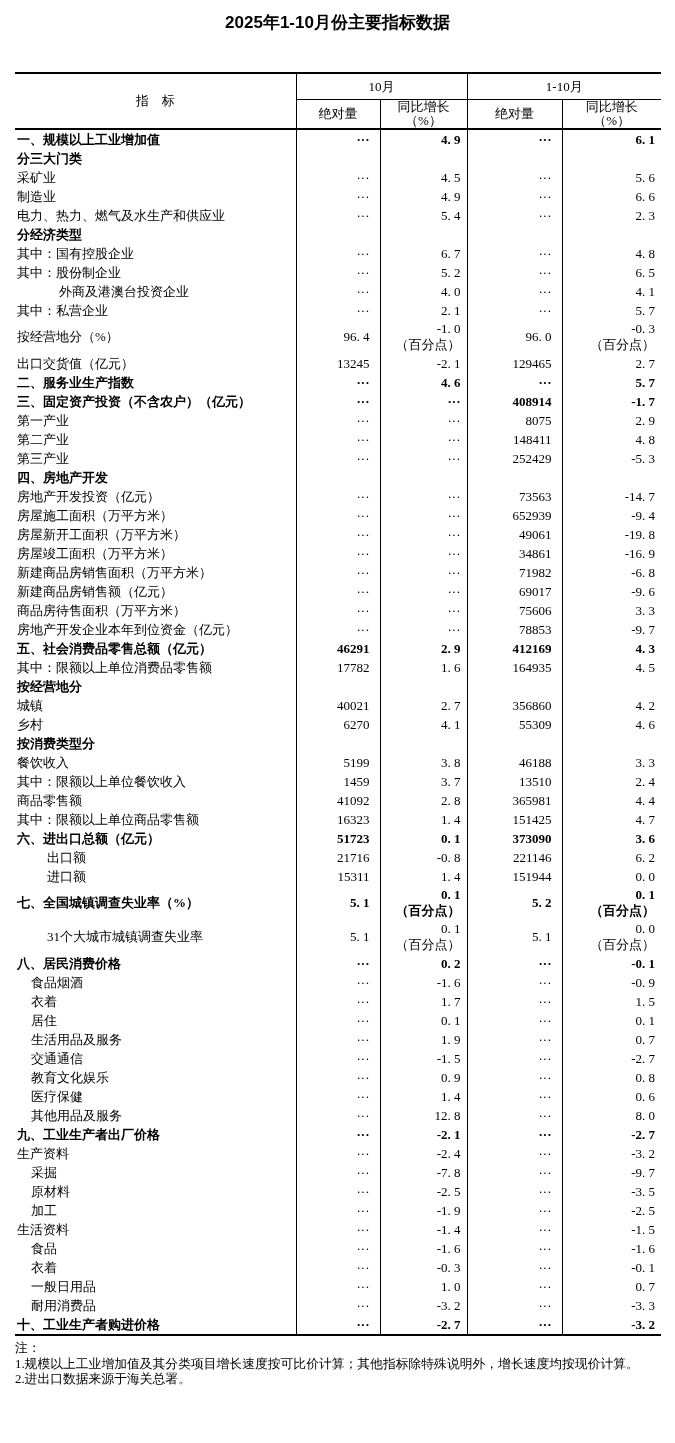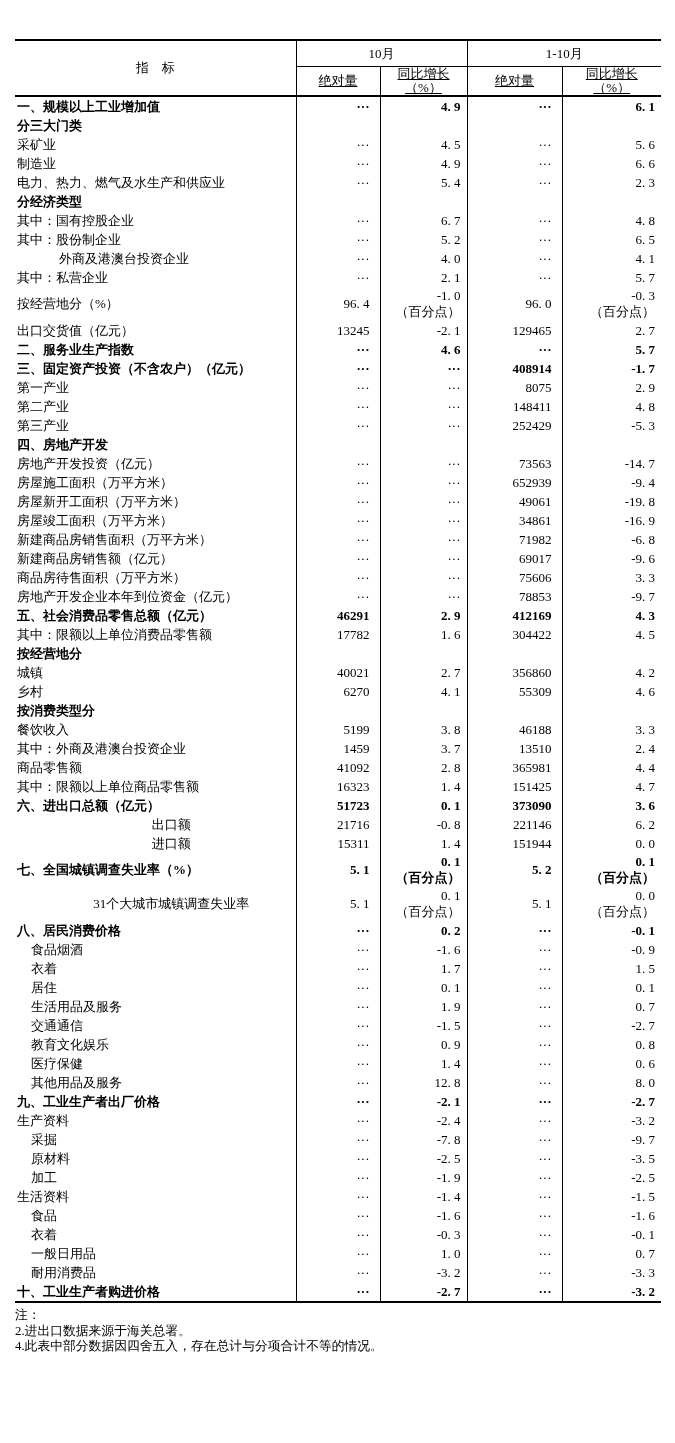--- a/index.html
+++ b/index.html
@@ -38,37 +38,37 @@
   thead th {
     font-weight: normal;
     font-size: 13px;
     text-align: center;
     vertical-align: middle;
     padding: 0;
     margin-left: 31px;
   }
   th.group { height: 25px; border-left: 1px solid #000; border-bottom: 1px solid #000; }
   th.indicator { white-space: pre; }
-  th.sub { height: 28px; line-height: 14px; white-space: pre-line; text-decoration: underline; }
+  th.sub { height: 28px; line-height: 14px; white-space: pre-line; }
   th.bl  { border-left: 1px solid #000; }
 
   tbody td {
     font-size: 13px;
     height: 19px;
     padding: 0;
     vertical-align: middle;
   }
   td.lbl {
     font-family: "Liberation Serif", "DejaVu Serif", serif;
     white-space: nowrap;
     padding-left: 2px;
     text-align: left;
   }
   td.ind1 { padding-left: 16px; }
-  td.ind2 { padding-left: 32px; text-align: center; }
+  td.ind2 { padding-left: 32px; }
   td.ind3 { padding-left: 44px; }
   td.val {
     text-align: right;
     border-left: 1px solid #000;
     white-space: pre-line;
     line-height: 16px;
   }
   td.pr10 { padding-right: 10px; }
   td.pr6  { padding-right: 6px; }
   tr.bold td { font-weight: bold; }
@@ -80,20 +80,21 @@
     font-size: 12.8px;
     line-height: 15.6px;
   }
   .notes div { white-space: normal; }
 </style>
 </head>
 <body>
 
 <div class="page">
 
+  <div class="title">2025年1-10月份主要指标数据</div>
 
   <table class="stats">
     <colgroup>
       <col class="c-label">
         <col class="c-abs1">
         <col class="c-yoy1">
         <col class="c-abs2">
         <col class="c-yoy2">
     </colgroup>
     <thead>
@@ -300,21 +301,21 @@
           <td class="lbl ind0">五、社会消费品零售总额（亿元）</td>
           <td class="val pr10">46291</td>
           <td class="val pr6">2. 9</td>
           <td class="val pr10">412169</td>
           <td class="val pr6">4. 3</td>
         </tr>
         <tr class="">
           <td class="lbl ind0">其中：限额以上单位消费品零售额</td>
           <td class="val pr10">17782</td>
           <td class="val pr6">1. 6</td>
-          <td class="val pr10">304422</td>
+          <td class="val pr10">164935</td>
           <td class="val pr6">4. 5</td>
         </tr>
         <tr class="bold ">
           <td class="lbl ind0">按经营地分</td>
           <td class="val pr10"></td>
           <td class="val pr6"></td>
           <td class="val pr10"></td>
           <td class="val pr6"></td>
         </tr>
         <tr class="">
@@ -339,21 +340,21 @@
           <td class="val pr6"></td>
         </tr>
         <tr class="">
           <td class="lbl ind0">餐饮收入</td>
           <td class="val pr10">5199</td>
           <td class="val pr6">3. 8</td>
           <td class="val pr10">46188</td>
           <td class="val pr6">3. 3</td>
         </tr>
         <tr class="">
-          <td class="lbl ind0">其中：外商及港澳台投资企业</td>
+          <td class="lbl ind0">其中：限额以上单位餐饮收入</td>
           <td class="val pr10">1459</td>
           <td class="val pr6">3. 7</td>
           <td class="val pr10">13510</td>
           <td class="val pr6">2. 4</td>
         </tr>
         <tr class="">
           <td class="lbl ind0">商品零售额</td>
           <td class="val pr10">41092</td>
           <td class="val pr6">2. 8</td>
           <td class="val pr10">365981</td>
@@ -543,17 +544,17 @@
           <td class="val pr10">···</td>
           <td class="val pr6">-2. 7</td>
           <td class="val pr10">···</td>
           <td class="val pr6">-3. 2</td>
         </tr>
       </tbody>
   </table>
 
   <div class="notes">
     <div>注：</div>
+    <div>1.规模以上工业增加值及其分类项目增长速度按可比价计算；其他指标除特殊说明外，增长速度均按现价计算。</div>
     <div>2.进出口数据来源于海关总署。</div>
-    <div>4.此表中部分数据因四舍五入，存在总计与分项合计不等的情况。</div>
   </div>
 
 </div>
 
 </body></html>

